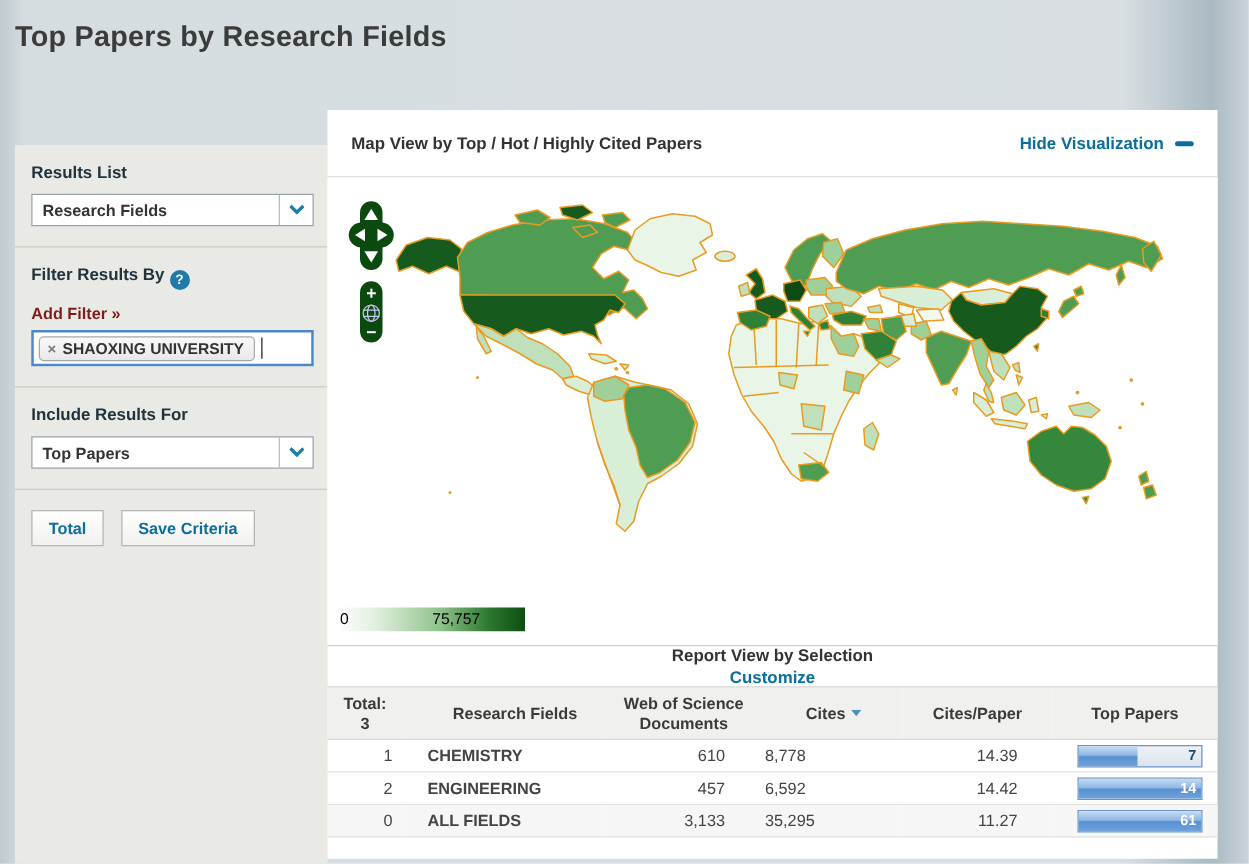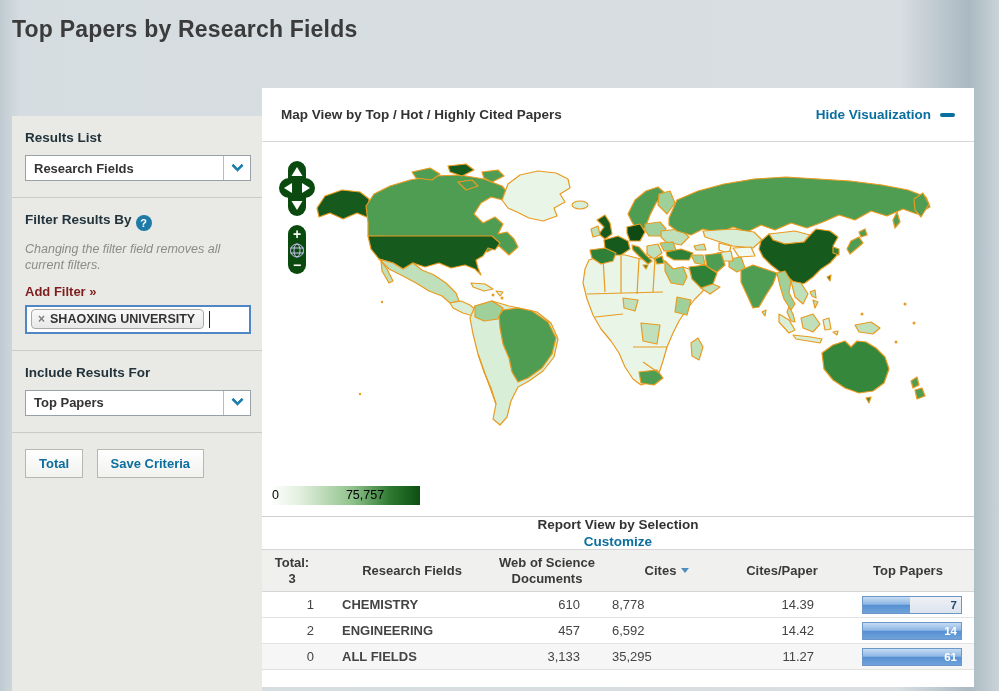--- a/index.html
+++ b/index.html
@@ -123,21 +123,20 @@
         <span class="dd-chev-box">
             <span class="dd-chev"></span>
           </span>
       </div>
     </div>
 
     <div class="sb-section">
       <div class="sb-heading">
         <span>Filter Results By</span><span class="help-badge">?</span>
       </div>
-      <div class="sb-note">Changing the filter field removes all current filters.</div>
       <a class="add-filter">Add Filter »</a>
       <div class="filter-box">
         <span class="filter-tag">
             <span class="tag-x">×</span>
             <span>SHAOXING UNIVERSITY</span>
           </span>
         <span class="text-caret"></span>
       </div>
     </div>
 

